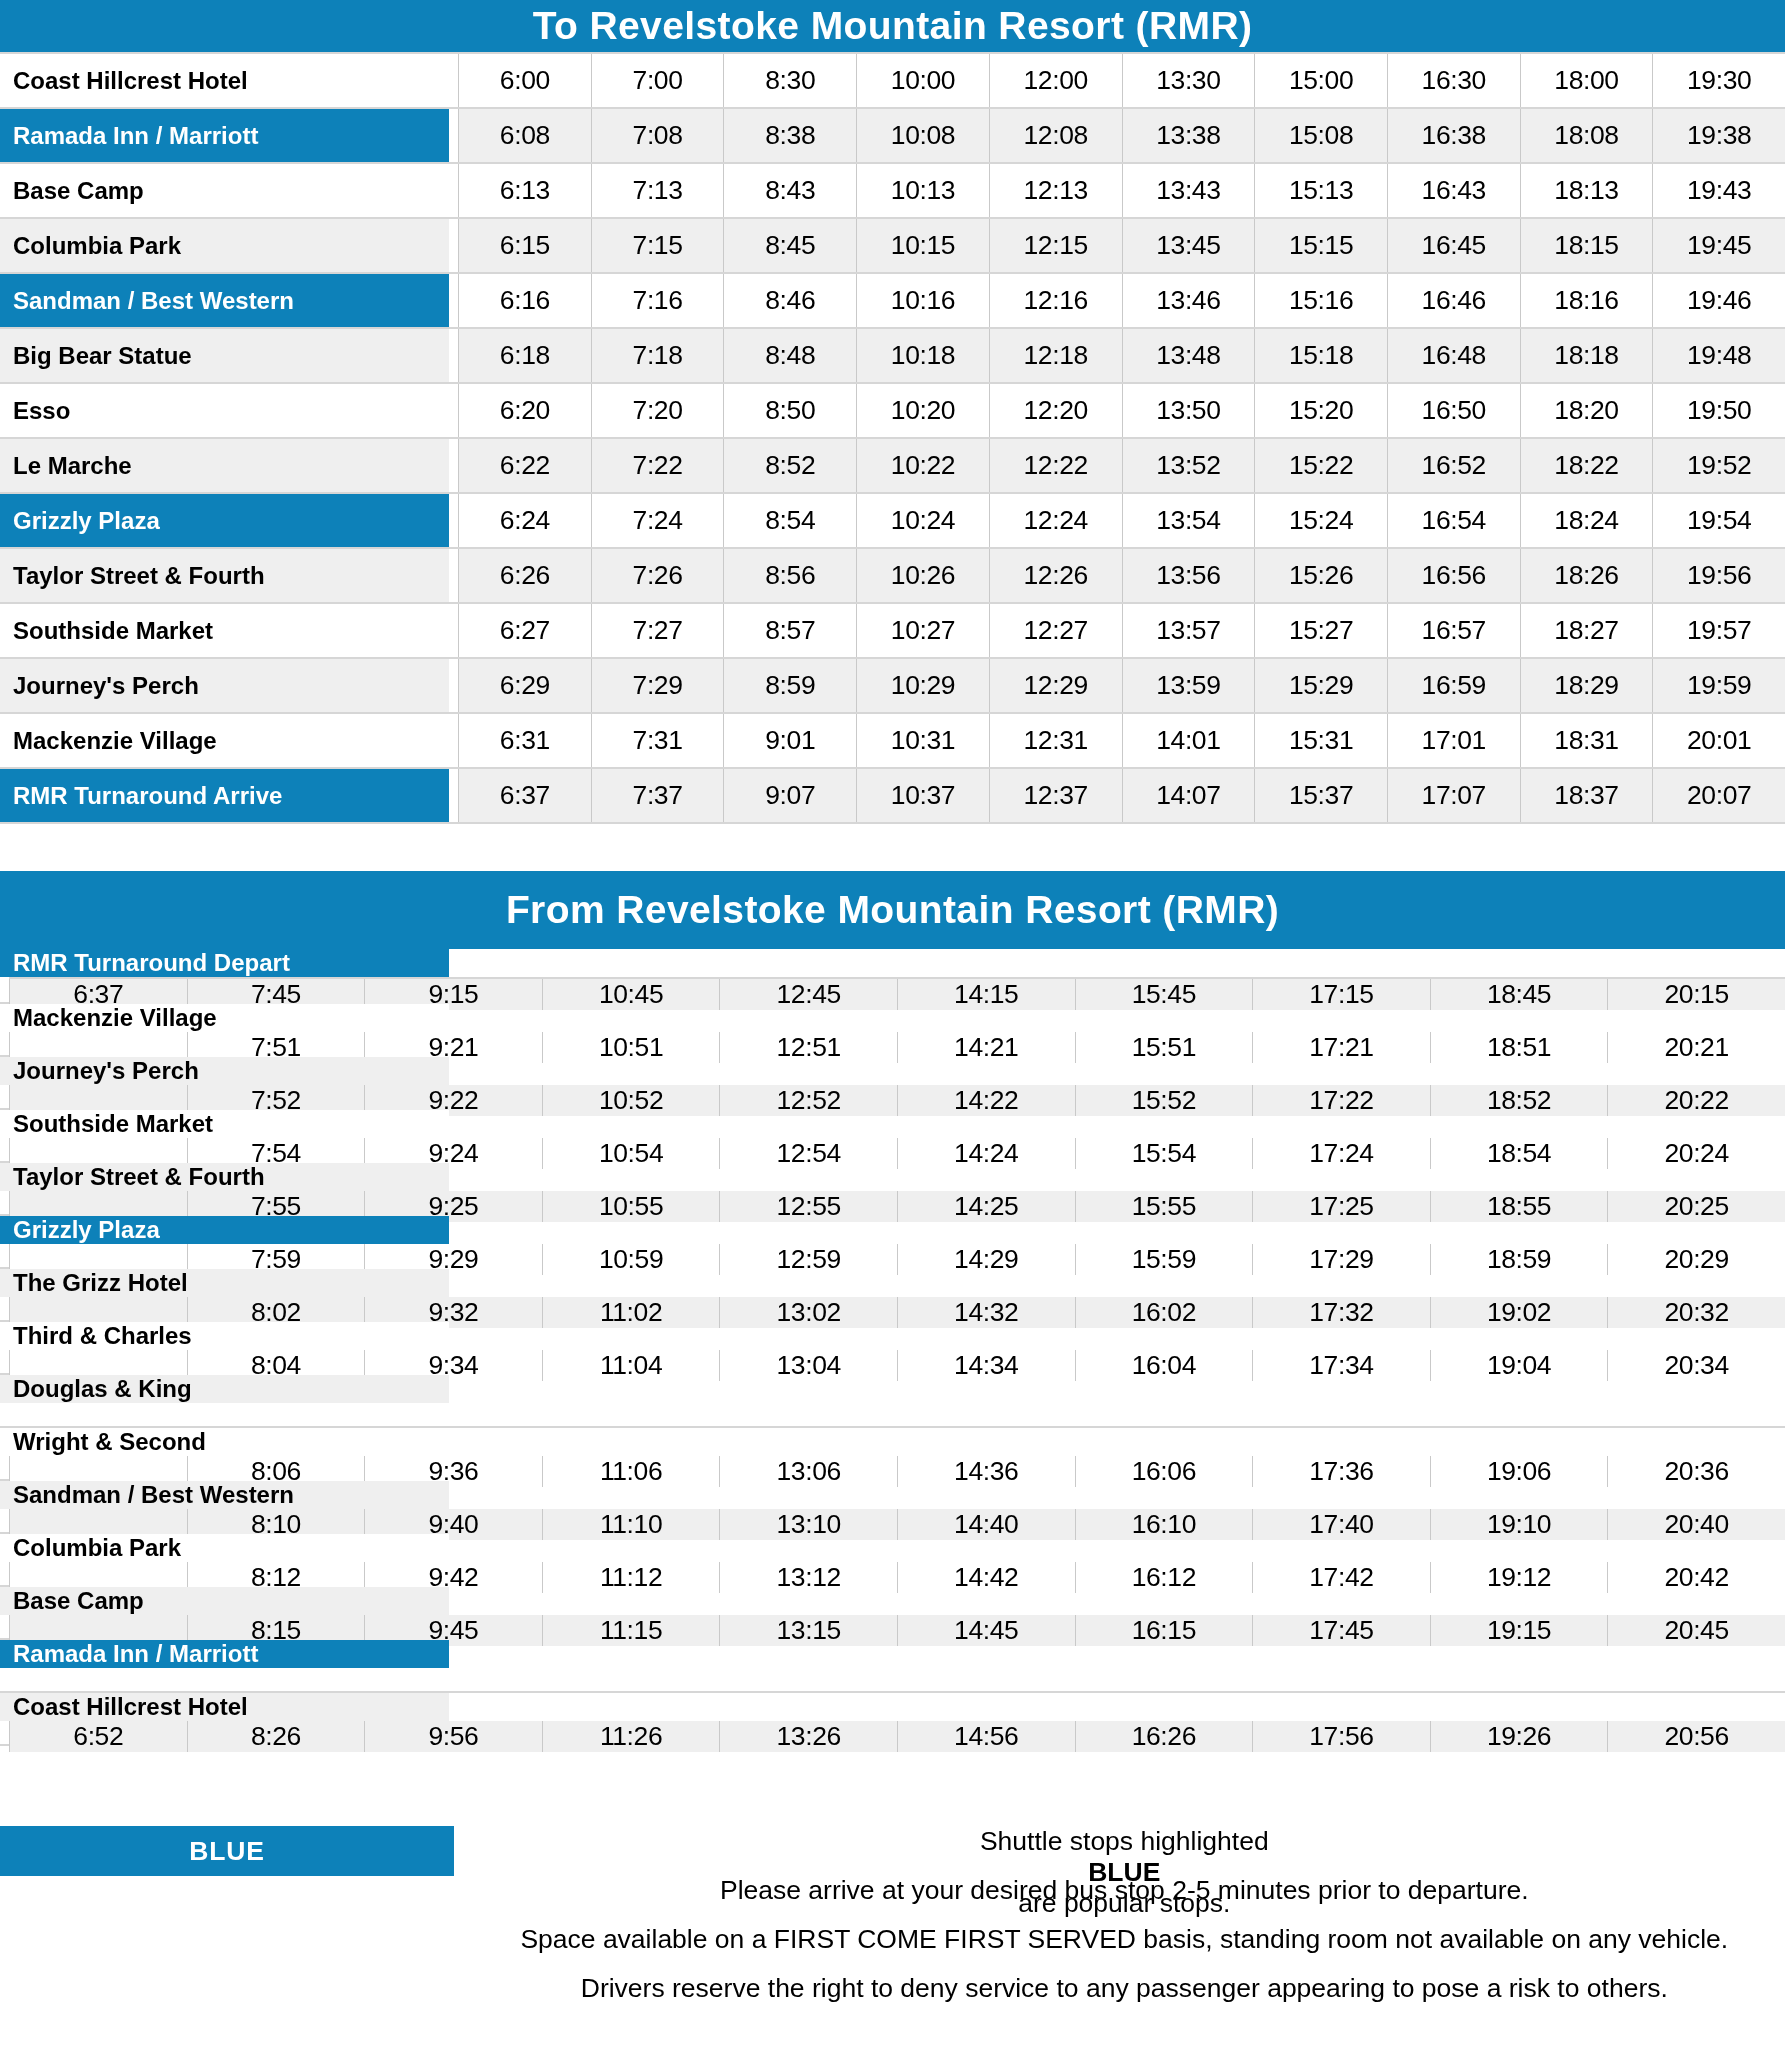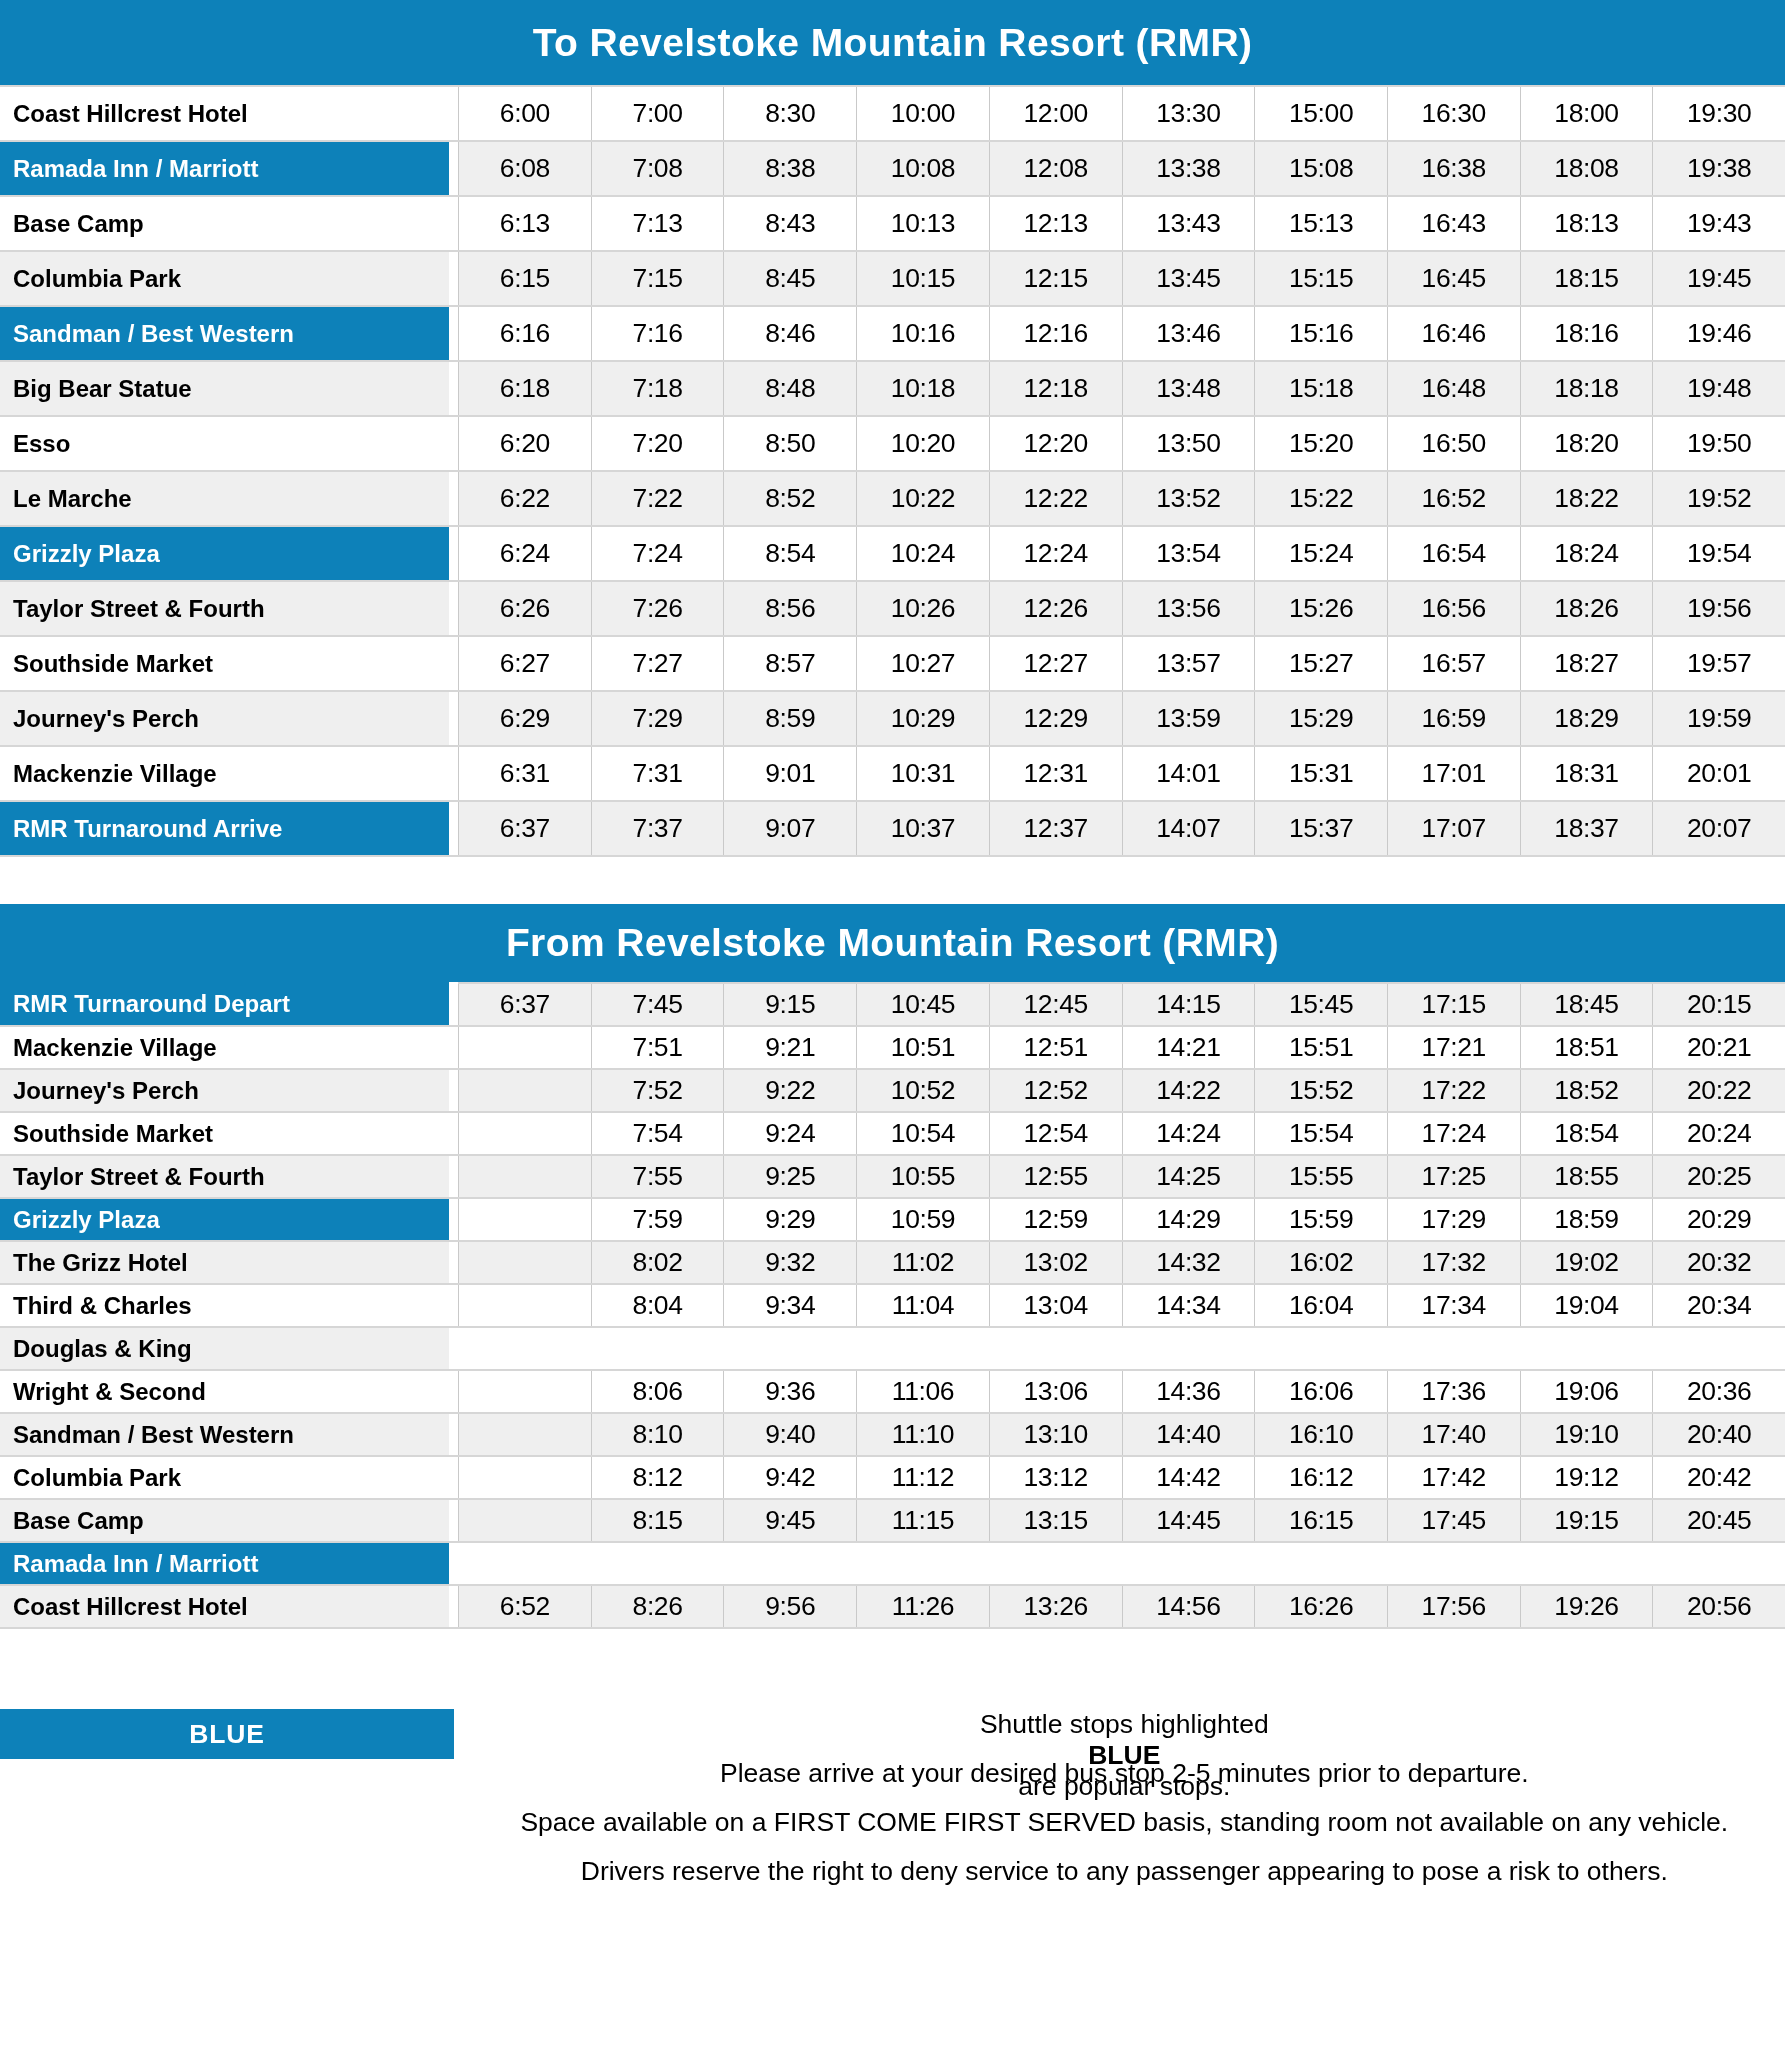--- a/index.html
+++ b/index.html
@@ -23,31 +23,31 @@
   .tbl-header{
     background:var(--blue);
     color:var(--title-text);
     font-weight:bold;
     font-size:39px;
     display:flex;
     align-items:center;
     justify-content:center;
     letter-spacing:0.4px;
   }
-  #table-0 .tbl-header{height:85px;}
+  #table-0 .tbl-header{height:52px;}
   #table-1 .tbl-header{height:78px;}
   #table-1{margin-top:47px;border-radius:8px;}
   .rows{border-bottom:2.4px solid var(--hline);}
   .row{
     display:flex;
     box-sizing:border-box;
     border-top:2.4px solid var(--hline);
   }
   #table-0 .row{height:55px;}
-  #table-1 .row{height:43px;}
+  #table-1 .row{height:53px;flex-direction:column;}
   .row.merge-top{border-top:none;}
   .row.merge-top .times{box-sizing:border-box;border-top:2.4px solid var(--hline);}
   .name-cell{
     width:449px;
     box-sizing:border-box;
     padding-left:13px;
     display:flex;
     align-items:center;
     font-weight:bold;
     font-size:24px;

